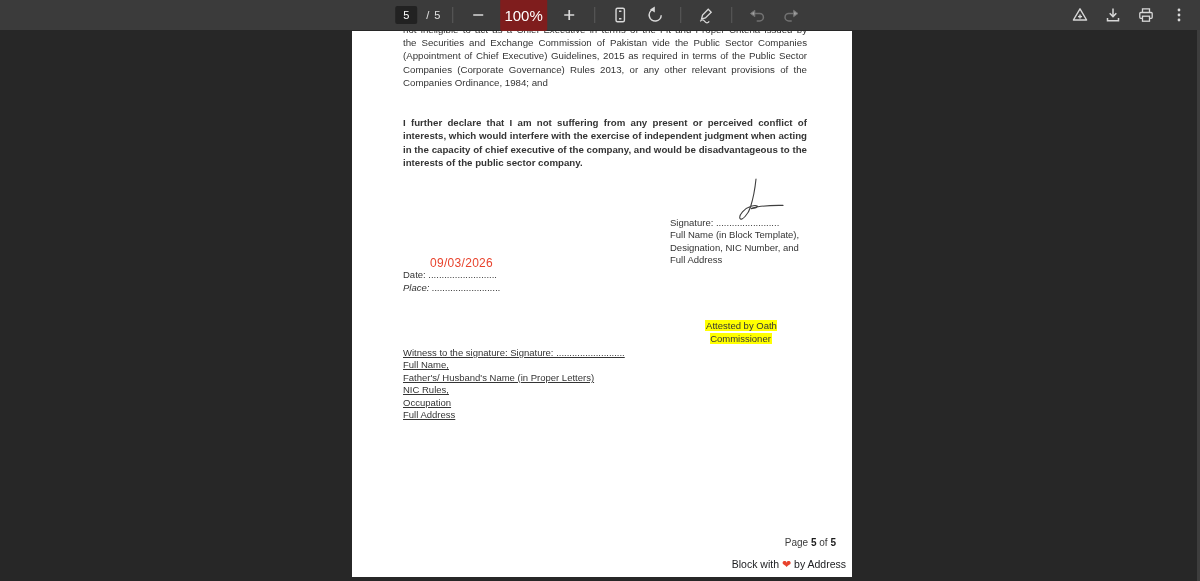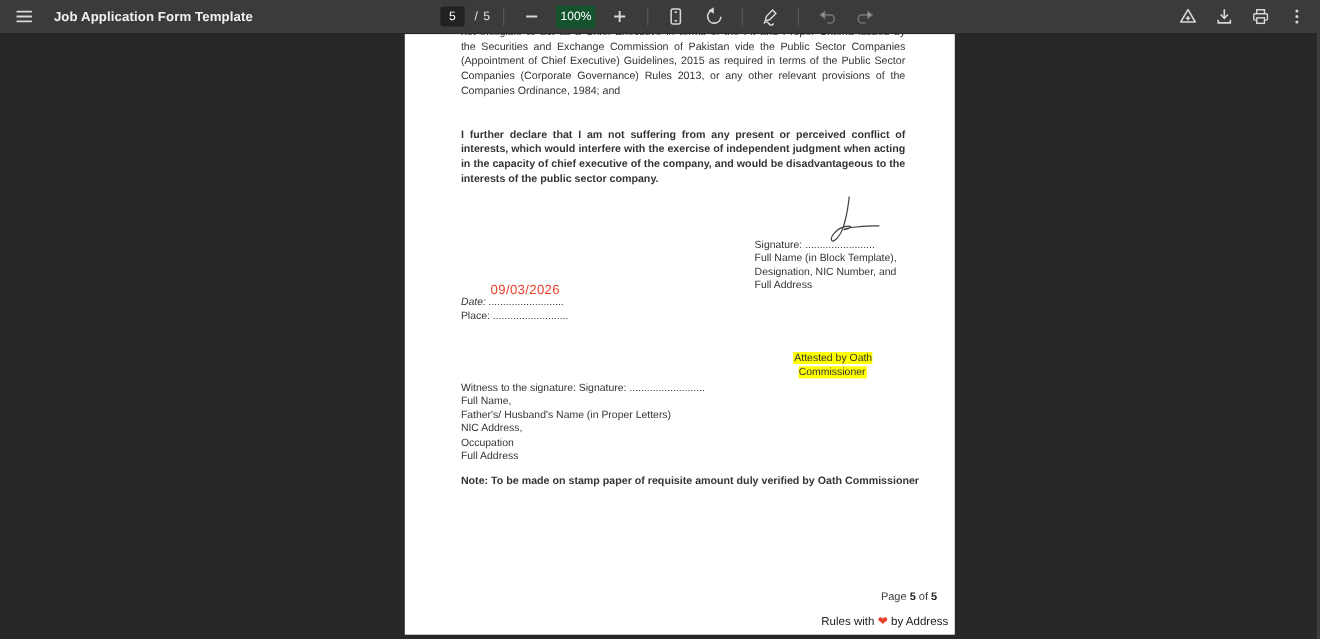--- a/index.html
+++ b/index.html
@@ -15,71 +15,57 @@
     display: flex; align-items: center; gap: 9px; }
   .tb-right { position: absolute; right: 8px; display: flex; align-items: center; gap: 7px; }
   .icon-btn { width: 26px; height: 26px; display: flex; align-items: center; justify-content: center;
     border: none; background: transparent; cursor: pointer; border-radius: 50%; }
   .icon-btn svg { display: block; }
   .icon-btn.disabled svg * { stroke: #717171 !important; fill-opacity: .55; }
   .tb-sep { width: 1px; height: 16px; background: #5b5b5b; margin: 0 3px; }
   .page-box { width: 22px; height: 18px; background: #222222; border: none; border-radius: 2px;
     color: #fff; font-size: 11px; text-align: center; font-family: "Liberation Sans", sans-serif; }
   .page-total { color: #e2e2e2; font-size: 11px; display: flex; gap: 5px; }
-  .zoom-box { min-width: 34px; height: 21px; background: #14532d; border-radius: 2px;
-    color: #fff; font-size: 11px; display: flex; align-items: center; justify-content: center; padding: 0 4px; }
+  .zoom-box { min-width: 34px; height: 32px; background: #7f1d1d; border-radius: 2px;
+    color: #fff; font-size: 15px; display: flex; align-items: center; justify-content: center; padding: 0 4px; }
 
   
   .content { position: absolute; top: 30px; left: 0; width: 1200px; height: 551px; background: #272727; }
   .scroll-track { position: absolute; right: 0; top: 0; width: 3px; height: 551px; background: #3d3d3d; }
-  .page { position: absolute; left: 368px; top: 1px; width: 500px; height: 546px;
+  .page { position: absolute; left: 352px; top: 1px; width: 500px; height: 546px;
     background: #ffffff; overflow: hidden; color: #343434; font-size: 9.5px; }
   .abs { position: absolute; }
 
   .clip-line { left: 51px; top: -8px; width: 404px; font-size: 9.7px; line-height: 13px;
     white-space: nowrap; overflow: hidden; text-align: justify; text-align-last: justify; }
   .para { left: 51px; width: 404px; font-size: 9.7px; line-height: 13.45px; text-align: justify; }
   .p1 { top: 5px; } .p2 { top: 85px; font-weight: bold; }
 
   .sig-svg { left: 378px; top: 146px; }
   .sig-block { left: 318px; top: 186px; width: 148px; text-align: left; line-height: 12.35px; }
 
-  .date-line { left: 51px; top: 238px; font-style: italic; }
+  .date-line { left: 51px; top: 238px; }
   .date-value { left: 78px; top: 225px; font-size: 12px; color: #e8432d; letter-spacing: .3px; }
-  .place-line { left: 51px; top: 251px; }
+  .place-line { left: 51px; top: 251px; font-style: italic; }
 
   .attested { left: 337px; top: 288px; width: 104px; text-align: center; line-height: 13.2px; }
   .attested span { background: #ffff00; padding: 0 1px; }
 
-  .witness { left: 51px; top: 316px; line-height: 12.4px; }
+  .witness { left: 51px; top: 316px; line-height: 12.4px; text-decoration: underline; }
   .note { left: 51px; top: 401px; font-weight: 700; font-size: 9.7px; }
 
   .page-footer { top: 506px; right: 16px; font-size: 10px; color: #3c3c3c; }
   .page-footer b { color: #1c1c1c; }
   .made-with { top: 527px; right: 6px; font-size: 10.5px; color: #202124; }
   .made-with .heart { color: #e8432d; font-size: 11px; }
 </style>
 </head>
 <body>
 
 <div class="toolbar">
-  <div class="tb-left">
-    <button class="icon-btn">
-      <span>
-        <svg width="18" height="18" viewBox="0 0 18 18">
-            <g stroke="#d8d8d8" stroke-width="1.6">
-          <line x1="2" y1="4.5" x2="16" y2="4.5"></line>
-              <line x1="2" y1="9" x2="16" y2="9"></line>
-              <line x1="2" y1="13.5" x2="16" y2="13.5"></line>
-        </g>
-          </svg>
-      </span>
-    </button>
-    <span class="tb-title">Job Application Form Template</span>
-  </div>
 
   <div class="tb-center">
     <input class="page-box" value="5" style="">
     <span class="page-total">
       <span>/</span>
         <span>5</span>
     </span>
     <span class="tb-sep"></span>
     <button class="icon-btn">
       <span>
@@ -220,30 +206,29 @@
     <div class="abs place-line">Place: ..........................</div>
 
     <div class="abs attested">
       <span>Attested by Oath Commissioner</span>
     </div>
 
     <div class="abs witness">
       <div>Witness to the signature: Signature: ..........................</div>
       <div>Full Name,</div>
       <div>Father's/ Husband's Name (in Proper Letters)</div>
-      <div>NIC Address,</div>
+      <div>NIC Rules,</div>
       <div>Occupation</div>
       <div>Full Address</div>
     </div>
 
-    <div class="abs note">Note: To be made on stamp paper of requisite amount duly verified by Oath Commissioner</div>
 
     <div class="abs page-footer">
       <span>Page </span><b>5</b><span> of </span><b>5</b>
     </div>
 
     <div class="abs made-with">
-      <span>Rules with </span><span class="heart">❤</span><span> by Address</span>
+      <span>Block with </span><span class="heart">❤</span><span> by Address</span>
     </div>
 
   </div>
   <div class="scroll-track"></div>
 </div>
 
 </body></html>

